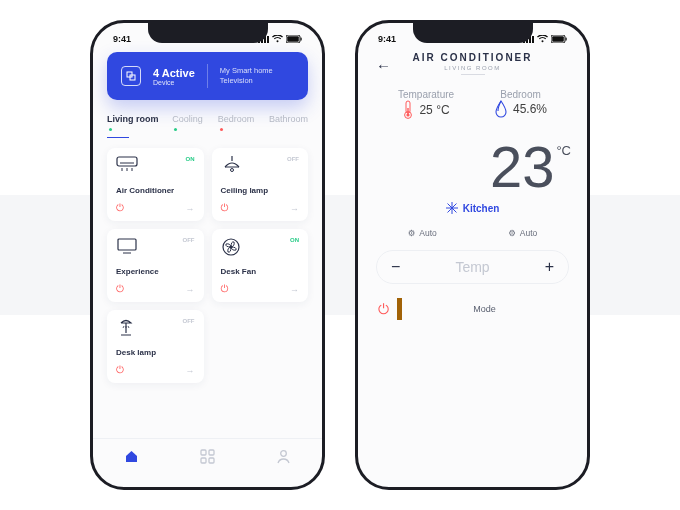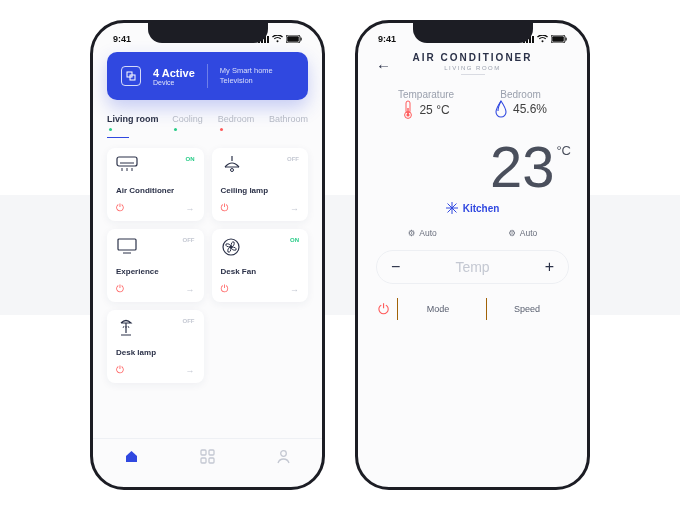--- a/index.html
+++ b/index.html
@@ -56,21 +56,21 @@
 .big-temp{text-align:right;font-size:58px;font-weight:200;color:#4a4f5c;line-height:1;margin:6px 0;position:relative;left:-4px}
 .big-temp sup{font-size:13px;vertical-align:top;position:relative;top:6px;left:2px}
 .cooling{display:flex;align-items:center;justify-content:center;gap:5px;color:#3048e0;font-size:10px;font-weight:600;margin-bottom:14px}
 .auto-row{display:flex;justify-content:space-around;margin-bottom:12px}
 .auto{font-size:8.5px;color:#6a6f7d;display:flex;align-items:center;gap:4px}
 .tempctrl{display:flex;align-items:center;justify-content:space-between;border:1px solid #edeff3;border-radius:999px;padding:7px 14px;margin:0 4px 14px}
 .tmbtn{font-size:16px;font-weight:400;color:#2b3148}
 .tmplb{font-size:14px;color:#c4c8d2}
 .footrow{display:flex;align-items:center;gap:8px;padding:0 6px}
 .pwrbtn{color:#ff5a5a;font-size:14px}
-.fbtn{flex:1;text-align:center;font-size:9px;color:#5a6070;border-left:1px solid #a16207;padding:6px 0}
+.fbtn{flex:1;text-align:center;font-size:9px;color:#5a6070;border-left:5px solid #a16207;padding:6px 0}
 svg{display:block}
 </style>
 </head>
 <body>
 <div class="bgstrip"></div>
 
 <div class="phone">
   <div class="notch"></div>
   <div class="status-bar">
     <span>9:41</span>
@@ -323,16 +323,15 @@
 
     <div class="tempctrl">
       <span class="tmbtn">−</span>
       <span class="tmplb">Temp</span>
       <span class="tmbtn">+</span>
     </div>
 
     <div class="footrow">
       <span class="pwrbtn">⏻</span>
       <span class="fbtn">Mode</span>
-      <span class="fbtn">Speed</span>
     </div>
   </div>
 </div>
 
 </body></html>

